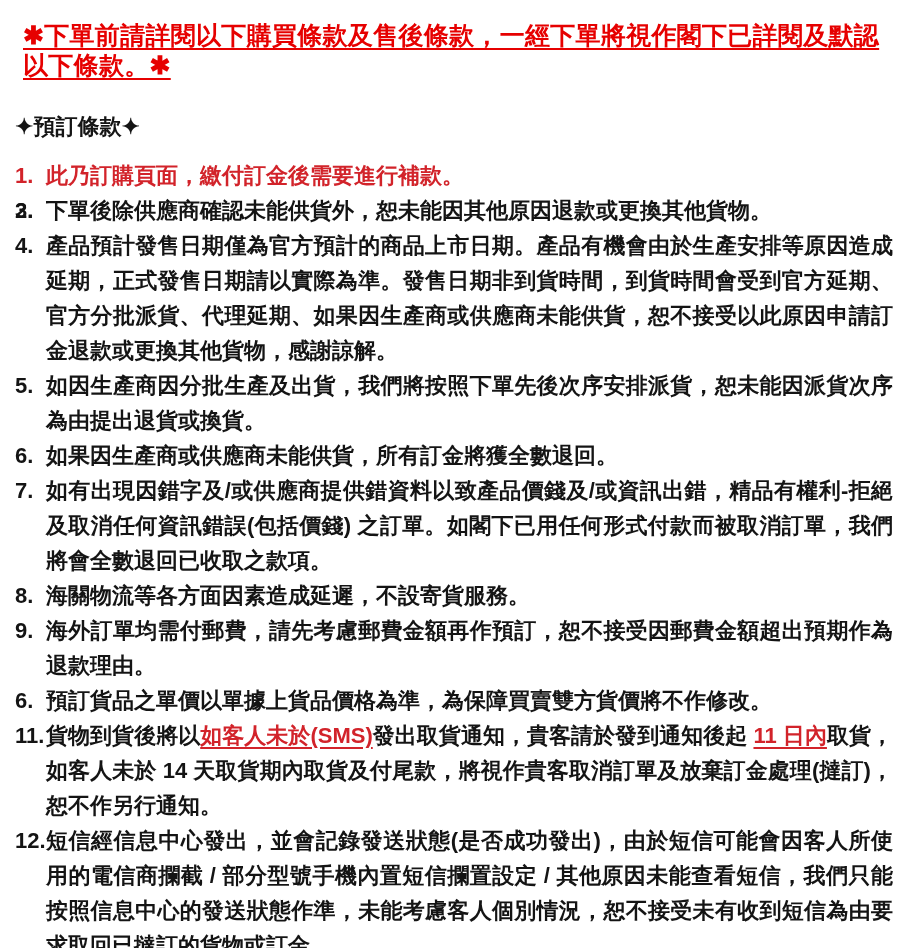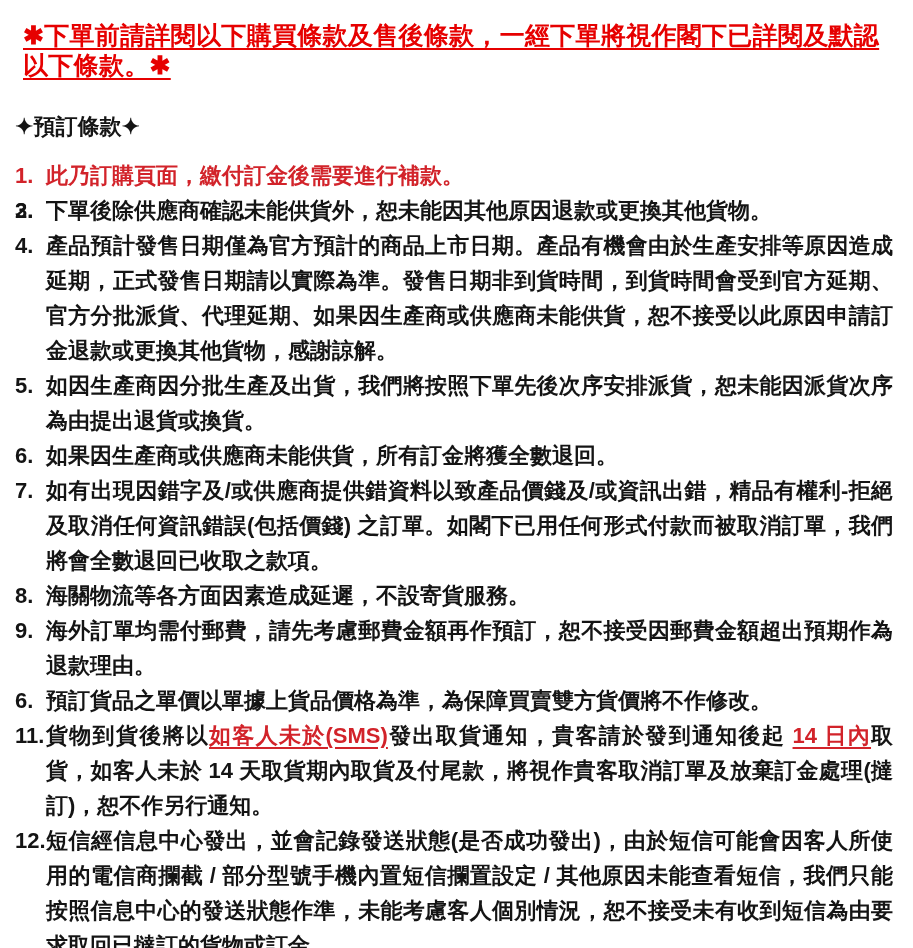--- a/index.html
+++ b/index.html
@@ -72,17 +72,17 @@
       <div class="term-item red"><span class="term-number">1.</span><span class="term-text">此乃訂購頁面，繳付訂金後需要進行補款。</span></div>
       <div class="term-item"><span class="term-number">2.</span></div>
       <div class="term-item"><span class="term-number">3.</span><span class="term-text">下單後除供應商確認未能供貨外，恕未能因其他原因退款或更換其他貨物。</span></div>
       <div class="term-item"><span class="term-number">4.</span><span class="term-text">產品預計發售日期僅為官方預計的商品上市日期。產品有機會由於生產安排等原因造成延期，正式發售日期請以實際為準。發售日期非到貨時間，到貨時間會受到官方延期、官方分批派貨、代理延期、如果因生產商或供應商未能供貨，恕不接受以此原因申請訂金退款或更換其他貨物，感謝諒解。</span></div>
       <div class="term-item"><span class="term-number">5.</span><span class="term-text">如因生產商因分批生產及出貨，我們將按照下單先後次序安排派貨，恕未能因派貨次序為由提出退貨或換貨。</span></div>
       <div class="term-item"><span class="term-number">6.</span><span class="term-text">如果因生產商或供應商未能供貨，所有訂金將獲全數退回。</span></div>
       <div class="term-item"><span class="term-number">7.</span><span class="term-text">如有出現因錯字及/或供應商提供錯資料以致產品價錢及/或資訊出錯，精品有權利-拒絕及取消任何資訊錯誤(包括價錢) 之訂單。如閣下已用任何形式付款而被取消訂單，我們將會全數退回已收取之款項。</span></div>
       <div class="term-item"><span class="term-number">8.</span><span class="term-text">海關物流等各方面因素造成延遲，不設寄貨服務。</span></div>
       <div class="term-item"><span class="term-number">9.</span><span class="term-text">海外訂單均需付郵費，請先考慮郵費金額再作預訂，恕不接受因郵費金額超出預期作為退款理由。</span></div>
       <div class="term-item"><span class="term-number">6.</span><span class="term-text">預訂貨品之單價以單據上貨品價格為準，為保障買賣雙方貨價將不作修改。</span></div>
-      <div class="term-item"><span class="term-number">11.</span><span class="term-text">貨物到貨後將以<span class="highlight-red">如客人未於(SMS)</span>發出取貨通知，貴客請於發到通知後起 <span class="highlight-red">14 日內</span>取貨，如客人未於 14 天取貨期內取貨及付尾款，將視作貴客取消訂單及放棄訂金處理(撻訂)，恕不作另行通知。</span></div>
+      <div class="term-item"><span class="term-number">11.</span><span class="term-text">貨物到貨後將以<span class="highlight-red">如客人未於(SMS)</span>發出取貨通知，貴客請於發到通知後起 <span class="highlight-red">11 日內</span>取貨，如客人未於 14 天取貨期內取貨及付尾款，將視作貴客取消訂單及放棄訂金處理(撻訂)，恕不作另行通知。</span></div>
       <div class="term-item"><span class="term-number">12.</span><span class="term-text">短信經信息中心發出，並會記錄發送狀態(是否成功發出)，由於短信可能會因客人所使用的電信商攔截 / 部分型號手機內置短信攔置設定 / 其他原因未能查看短信，我們只能按照信息中心的發送狀態作準，未能考慮客人個別情況，恕不接受未有收到短信為由要求取回已撻訂的貨物或訂金。</span></div>
     </div>
 
 </div>
 
 </body></html>

